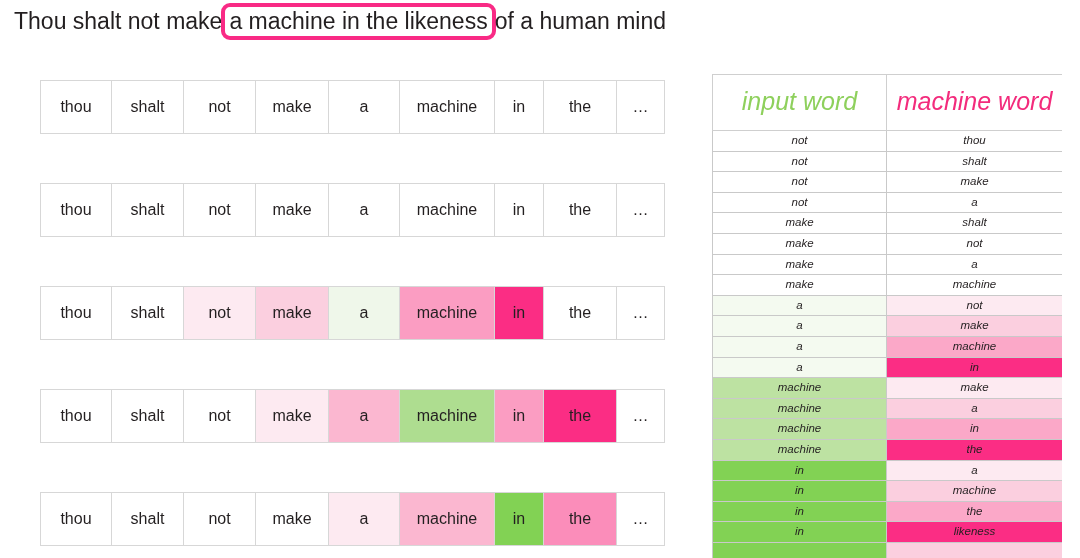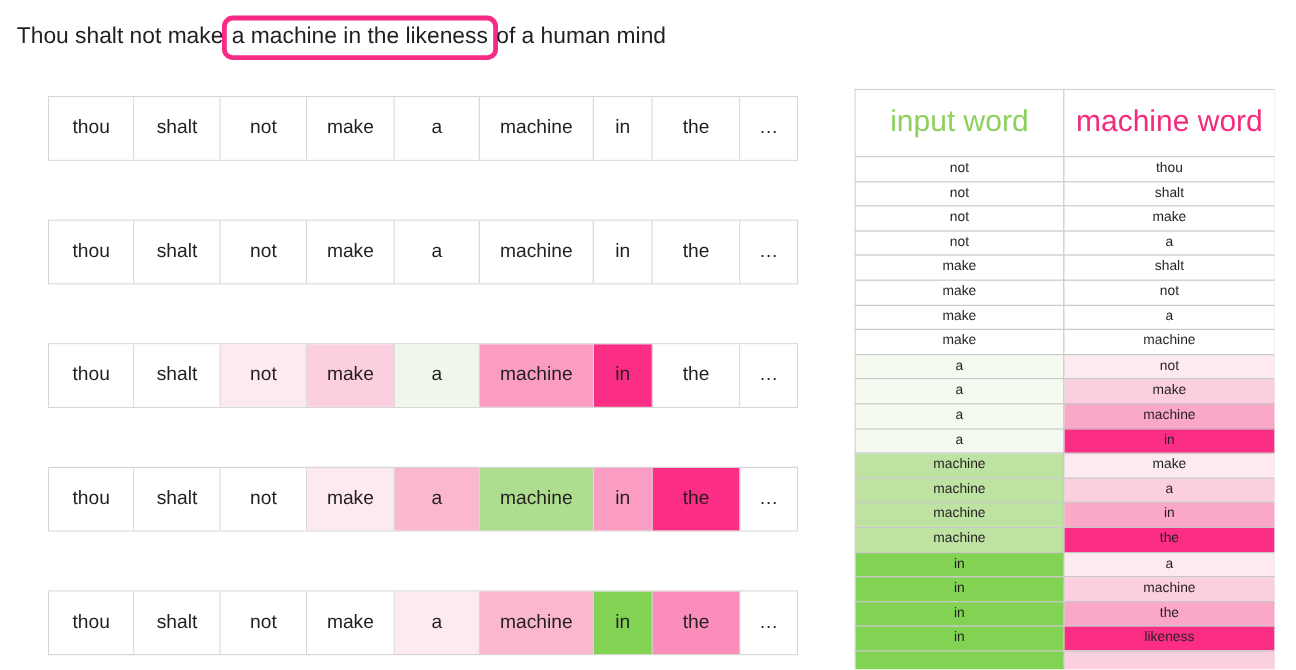--- a/index.html
+++ b/index.html
@@ -13,22 +13,22 @@
     font-family: "Liberation Sans", sans-serif;
     color: #231f20;
     overflow: hidden;
     position: relative;
   }
 
   
   #title-bar {
     position: absolute;
     left: 14px;
-    top: 13px;
-    font-size: 19px;
+    top: 3px;
+    font-size: 23px;
     line-height: 34px;
     white-space: nowrap;
     color: #231f20;
   }
   #title-bar .seg { display: inline; }
   #title-bar .highlight-box {
     display: inline-block;
     border: 4px solid #f92a85;
     border-radius: 9px;
     padding: 0px 4px 1px 4px;
@@ -76,20 +76,21 @@
   .w-ell     { width: 47px; }
 
   
   #pair-table-wrap {
     position: absolute;
     left: 712px;
     top: 74px;
     width: 350px;
     height: 484px;
     overflow: hidden;
+    font-style: italic;
   }
   table.pair-table {
     border-collapse: collapse;
     width: 350px;
     table-layout: fixed;
   }
   table.pair-table col.c-input  { width: 174px; }
   table.pair-table col.c-target { width: 176px; }
 
   table.pair-table th {

